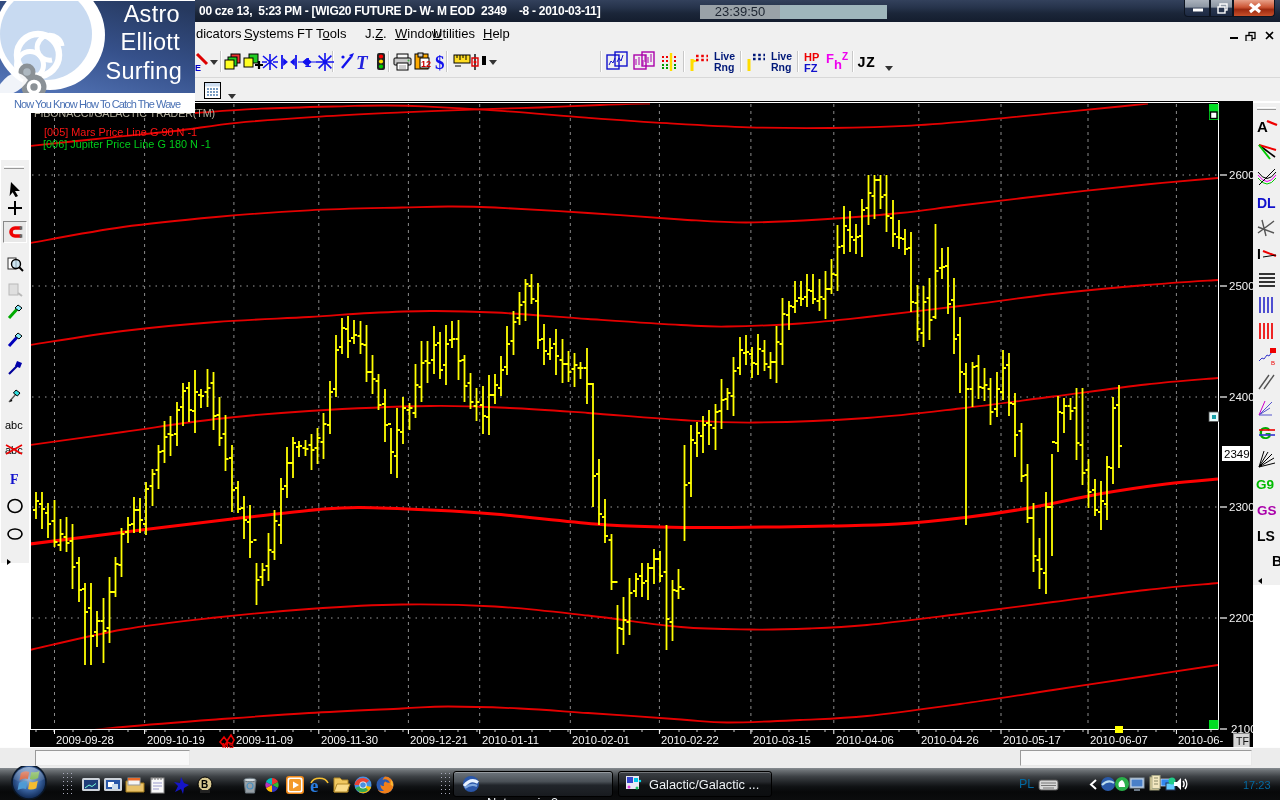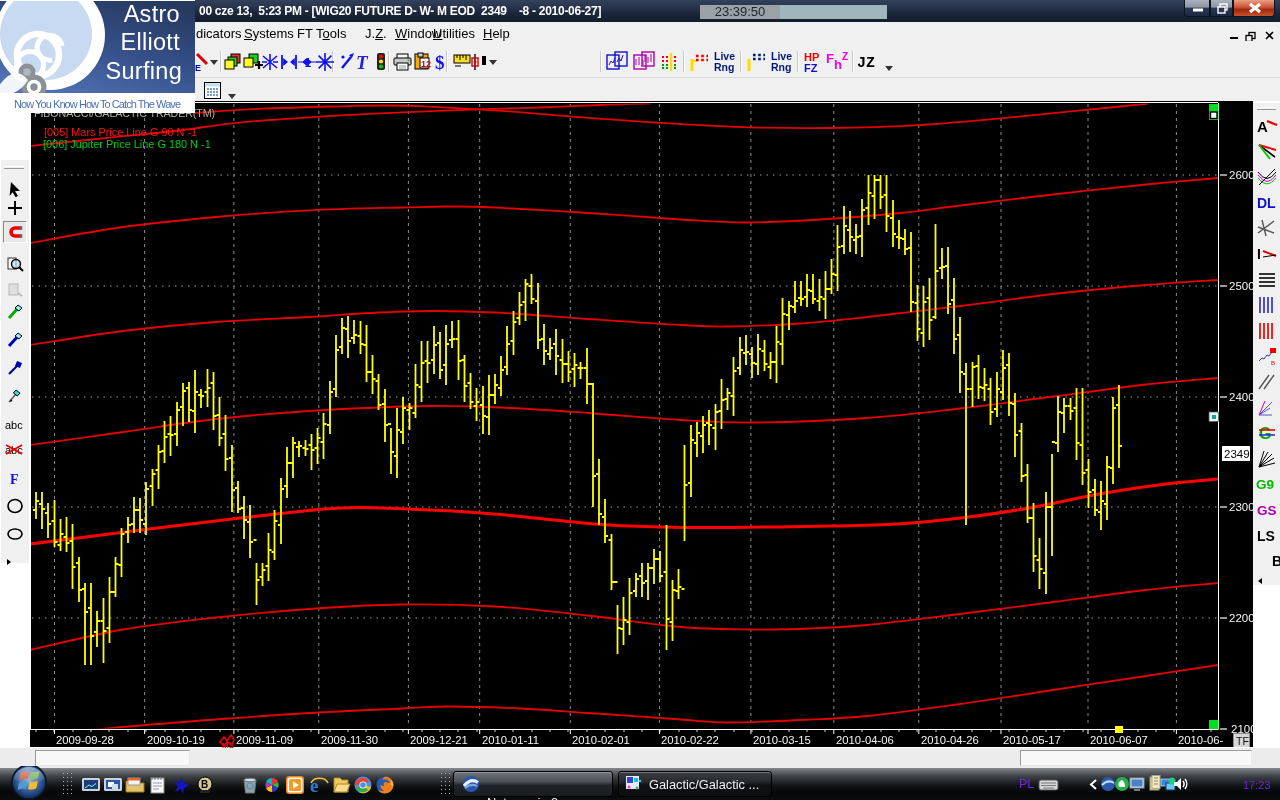--- a/index.html
+++ b/index.html
@@ -23,24 +23,24 @@
 #lefttools{position:absolute;left:1px;top:160px;width:28px;height:403px;background:#f0f0f0}
 #rightcol{position:absolute;left:1253px;top:101px;width:27px;height:646px;background:#fff}
 #righttools{position:absolute;left:1253px;top:103px;width:27px;height:482px;background:#f0f0f0}
 #pricecol{position:absolute;left:1219px;top:101px;width:34px;height:646px;background:#000}
 #logo{position:absolute;left:0;top:0;width:195px;height:113px;background:#fff;z-index:40}
 #statusstrip{position:absolute;left:0;top:747px;width:1280px;height:21px;background:#ececec;border-top:1px solid #fdfdfd}
 .sunken{position:absolute;top:750px;height:16px;background:#f8f8f8;border:1px solid;border-color:#9a9a9a #e8e8e8 #e8e8e8 #9a9a9a}
 #taskbar{position:absolute;left:0;top:768px;width:1280px;height:32px;background:linear-gradient(180deg,#878c91 0%,#6b7074 8%,#3e4246 26%,#212427 45%,#101214 58%,#070809 75%,#0b0c0d 100%)}
 .tbtn{position:absolute;top:771px;height:26px;border:1px solid #000;border-radius:3px;color:#eef2f6;font-size:12.8px;background:linear-gradient(180deg,#5c6166 0%,#3a3e42 40%,#17191c 55%,#101113 100%);box-shadow:inset 0 1px 0 rgba(255,255,255,.28)}
 .grip{position:absolute;width:12px;height:24px;top:772px;background-image:radial-gradient(circle 1px at 1.5px 1.5px,#aab 38%,rgba(0,0,0,.55) 42%,transparent 60%);background-size:4px 4px}
-.tray{position:absolute;color:#6d28d9;font-size:12.5px}
+.tray{position:absolute;color:#0369a1;font-size:12.5px}
 </style></head><body>
 <div id="titlebar"></div>
-<div id="titletext">00 cze 13,  5:23 PM - [WIG20 FUTURE D- W- M EOD  2349    -8 - 2010-06-27]</div>
+<div id="titletext">00 cze 13,  5:23 PM - [WIG20 FUTURE D- W- M EOD  2349    -8 - 2010-03-11]</div>
 <div id="clock1">23:39:50</div>
 <div id="clock2"></div>
 <div id="winbtns">
     <div class="wb wbg" style="width:26px"><svg width="26" height="17">
         <path d="M8,10h10" stroke="#fff" stroke-width="3"></path>
       </svg></div>
     <div class="wb wbg" style="width:23px"><svg width="23" height="17">
         <rect x="9" y="4" width="7" height="6" fill="none" stroke="#fff" stroke-width="1.4"></rect>
         <rect x="7" y="7" width="7" height="6" fill="#2a3750" stroke="#fff" stroke-width="1.4"></rect>
       </svg></div>

